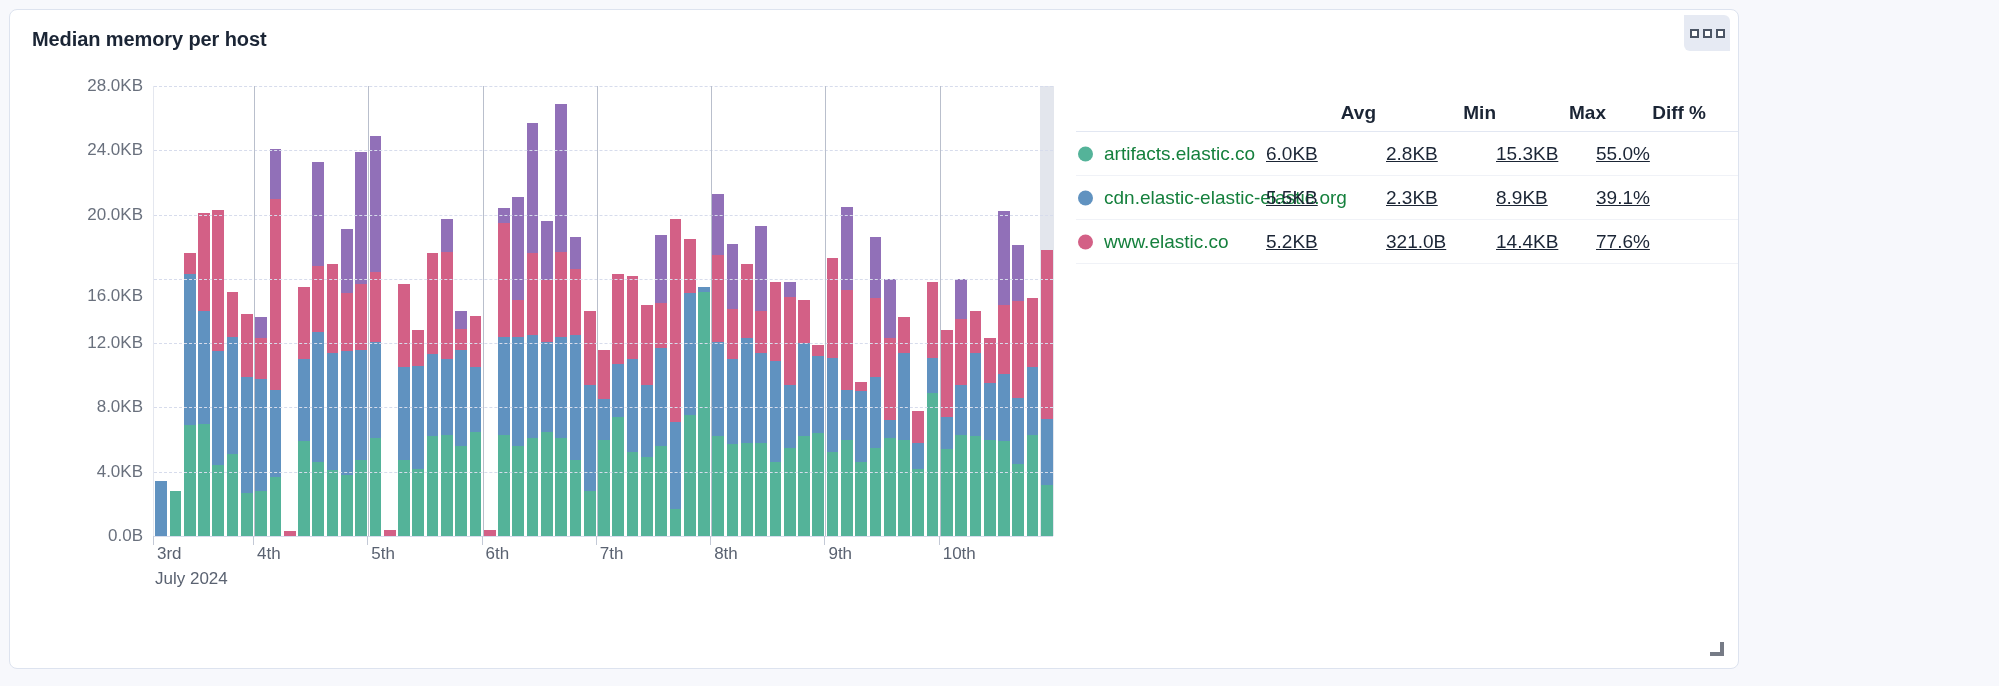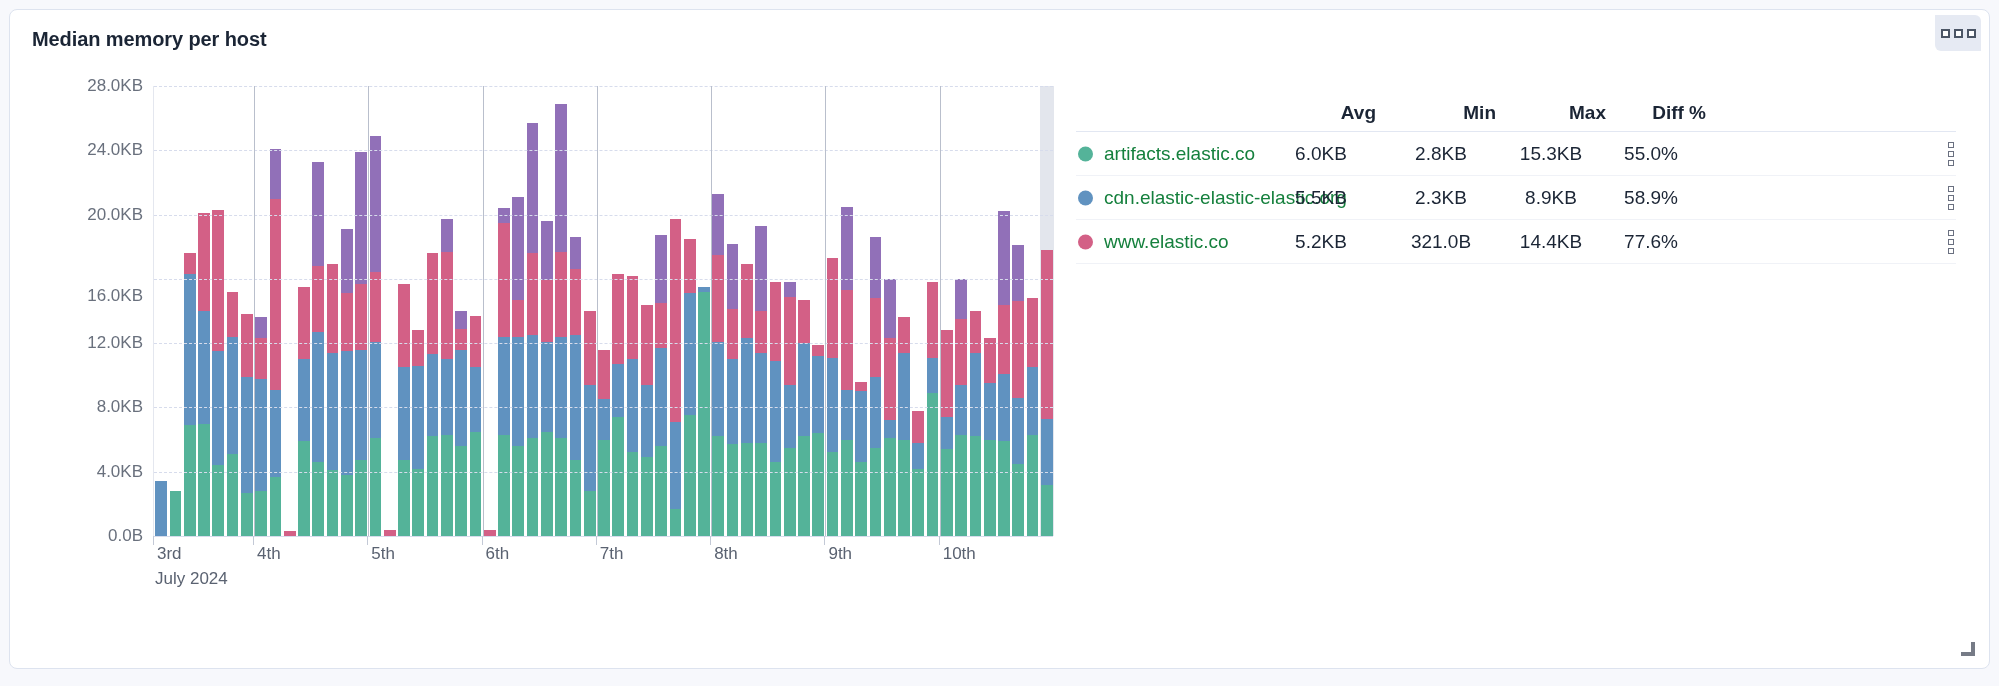--- a/index.html
+++ b/index.html
@@ -7,21 +7,21 @@
     width: 1999px; height: 686px;
     background: #f7f8fc;
     font-family: "Liberation Sans", sans-serif;
     overflow: hidden;
   }
 
   
   #panel {
     position: absolute;
     left: 9px; top: 9px;
-    width: 1981px; height: 660px;
+    width: 1730px; height: 660px;
     background: #ffffff;
     border: 1px solid #dde3ef;
     border-radius: 8px;
     overflow: hidden;
   }
 
   
   #panel-header {
     position: absolute; left: 0; top: 0;
     width: 100%; height: 56px;
@@ -139,21 +139,22 @@
   .lt-name {
     position: absolute; left: 28px; top: 50%;
     transform: translateY(-50%);
     font-size: 19px; color: #15803d;
     white-space: nowrap;
   }
   .lt-val {
     position: absolute; top: 50%;
     transform: translateY(-50%);
     font-size: 19px; color: #1b2535;
-    text-align: center;
+    text-align: left;
+    text-decoration: underline;
   }
   .lt-handle {
     position: absolute; right: 2px; top: 50%;
     transform: translateY(-50%);
     display: flex; flex-direction: column;
     gap: 3px; cursor: grab;
   }
   .lh-dot {
     width: 6px; height: 6px;
     border: 1.5px solid #6a7080;
@@ -590,21 +591,21 @@
           <span class="lh-dot"></span>
           <span class="lh-dot"></span>
         </span>
       </div>
       <div class="lt-row">
         <span class="lt-dot" style="background: rgb(96, 146, 192);"></span>
         <span class="lt-name">cdn.elastic-elastic-elastic.org</span>
         <span class="lt-val" style="left: 190px; width: 110px;">5.5KB</span>
         <span class="lt-val" style="left: 310px; width: 110px;">2.3KB</span>
         <span class="lt-val" style="left: 420px; width: 110px;">8.9KB</span>
-        <span class="lt-val" style="left: 520px; width: 110px;">58.9%</span>
+        <span class="lt-val" style="left: 520px; width: 110px;">39.1%</span>
         <span class="lt-handle">
           <span class="lh-dot"></span>
           <span class="lh-dot"></span>
           <span class="lh-dot"></span>
         </span>
       </div>
       <div class="lt-row">
         <span class="lt-dot" style="background: rgb(211, 96, 134);"></span>
         <span class="lt-name">www.elastic.co</span>
         <span class="lt-val" style="left: 190px; width: 110px;">5.2KB</span>

